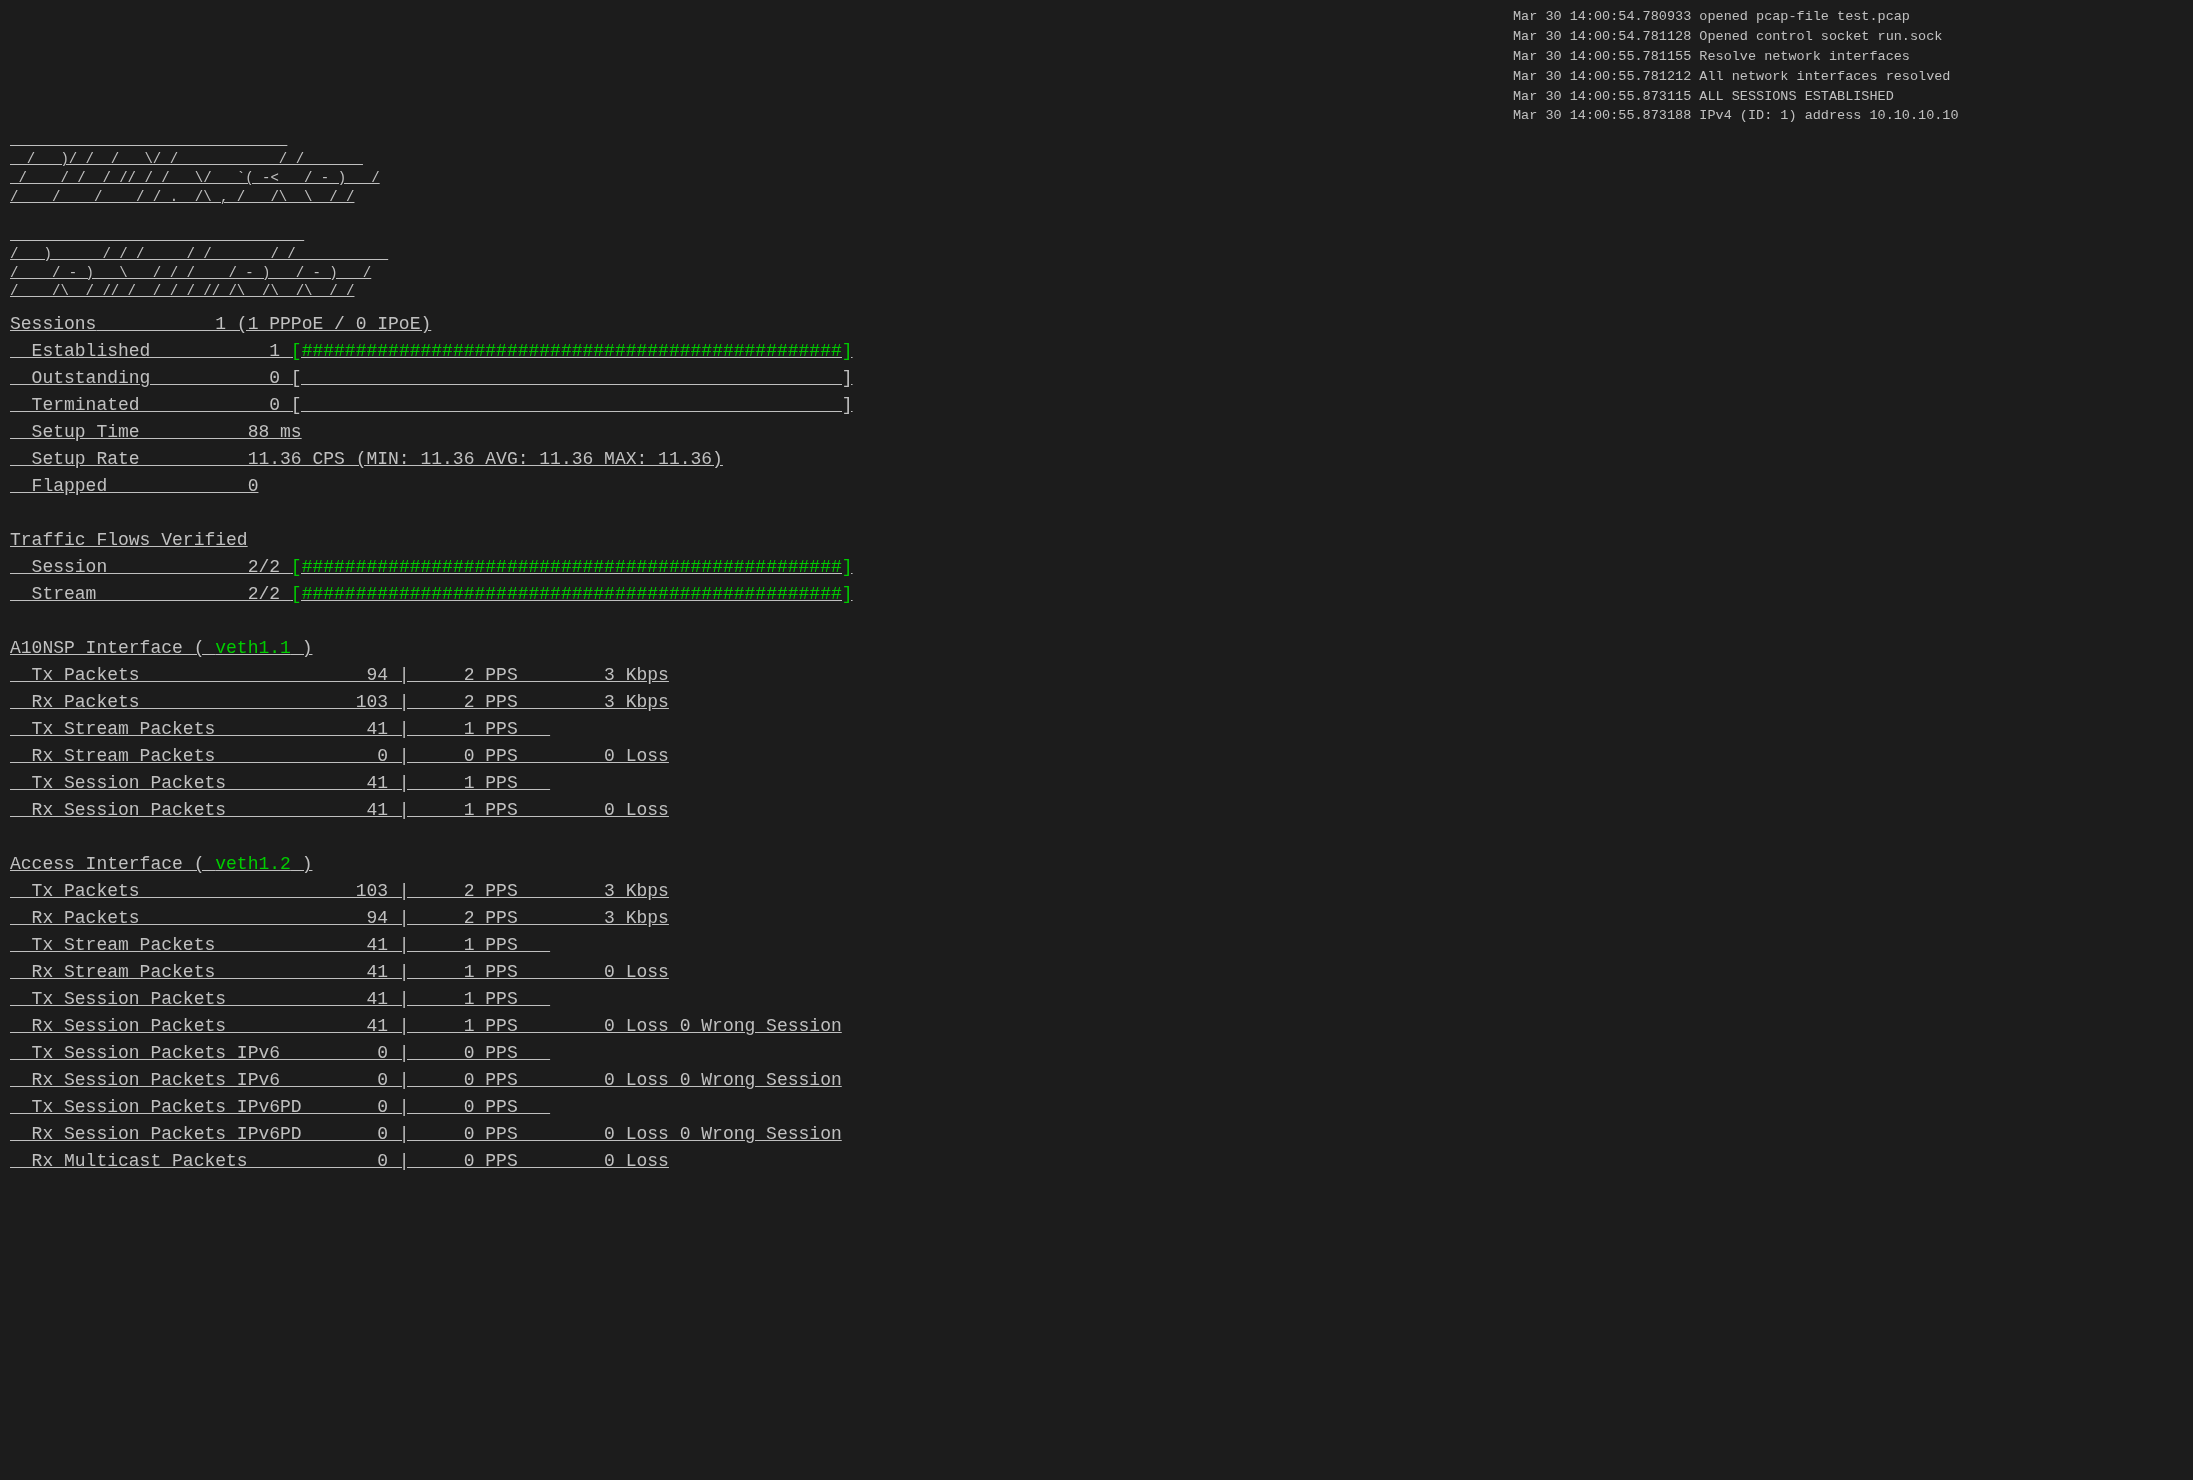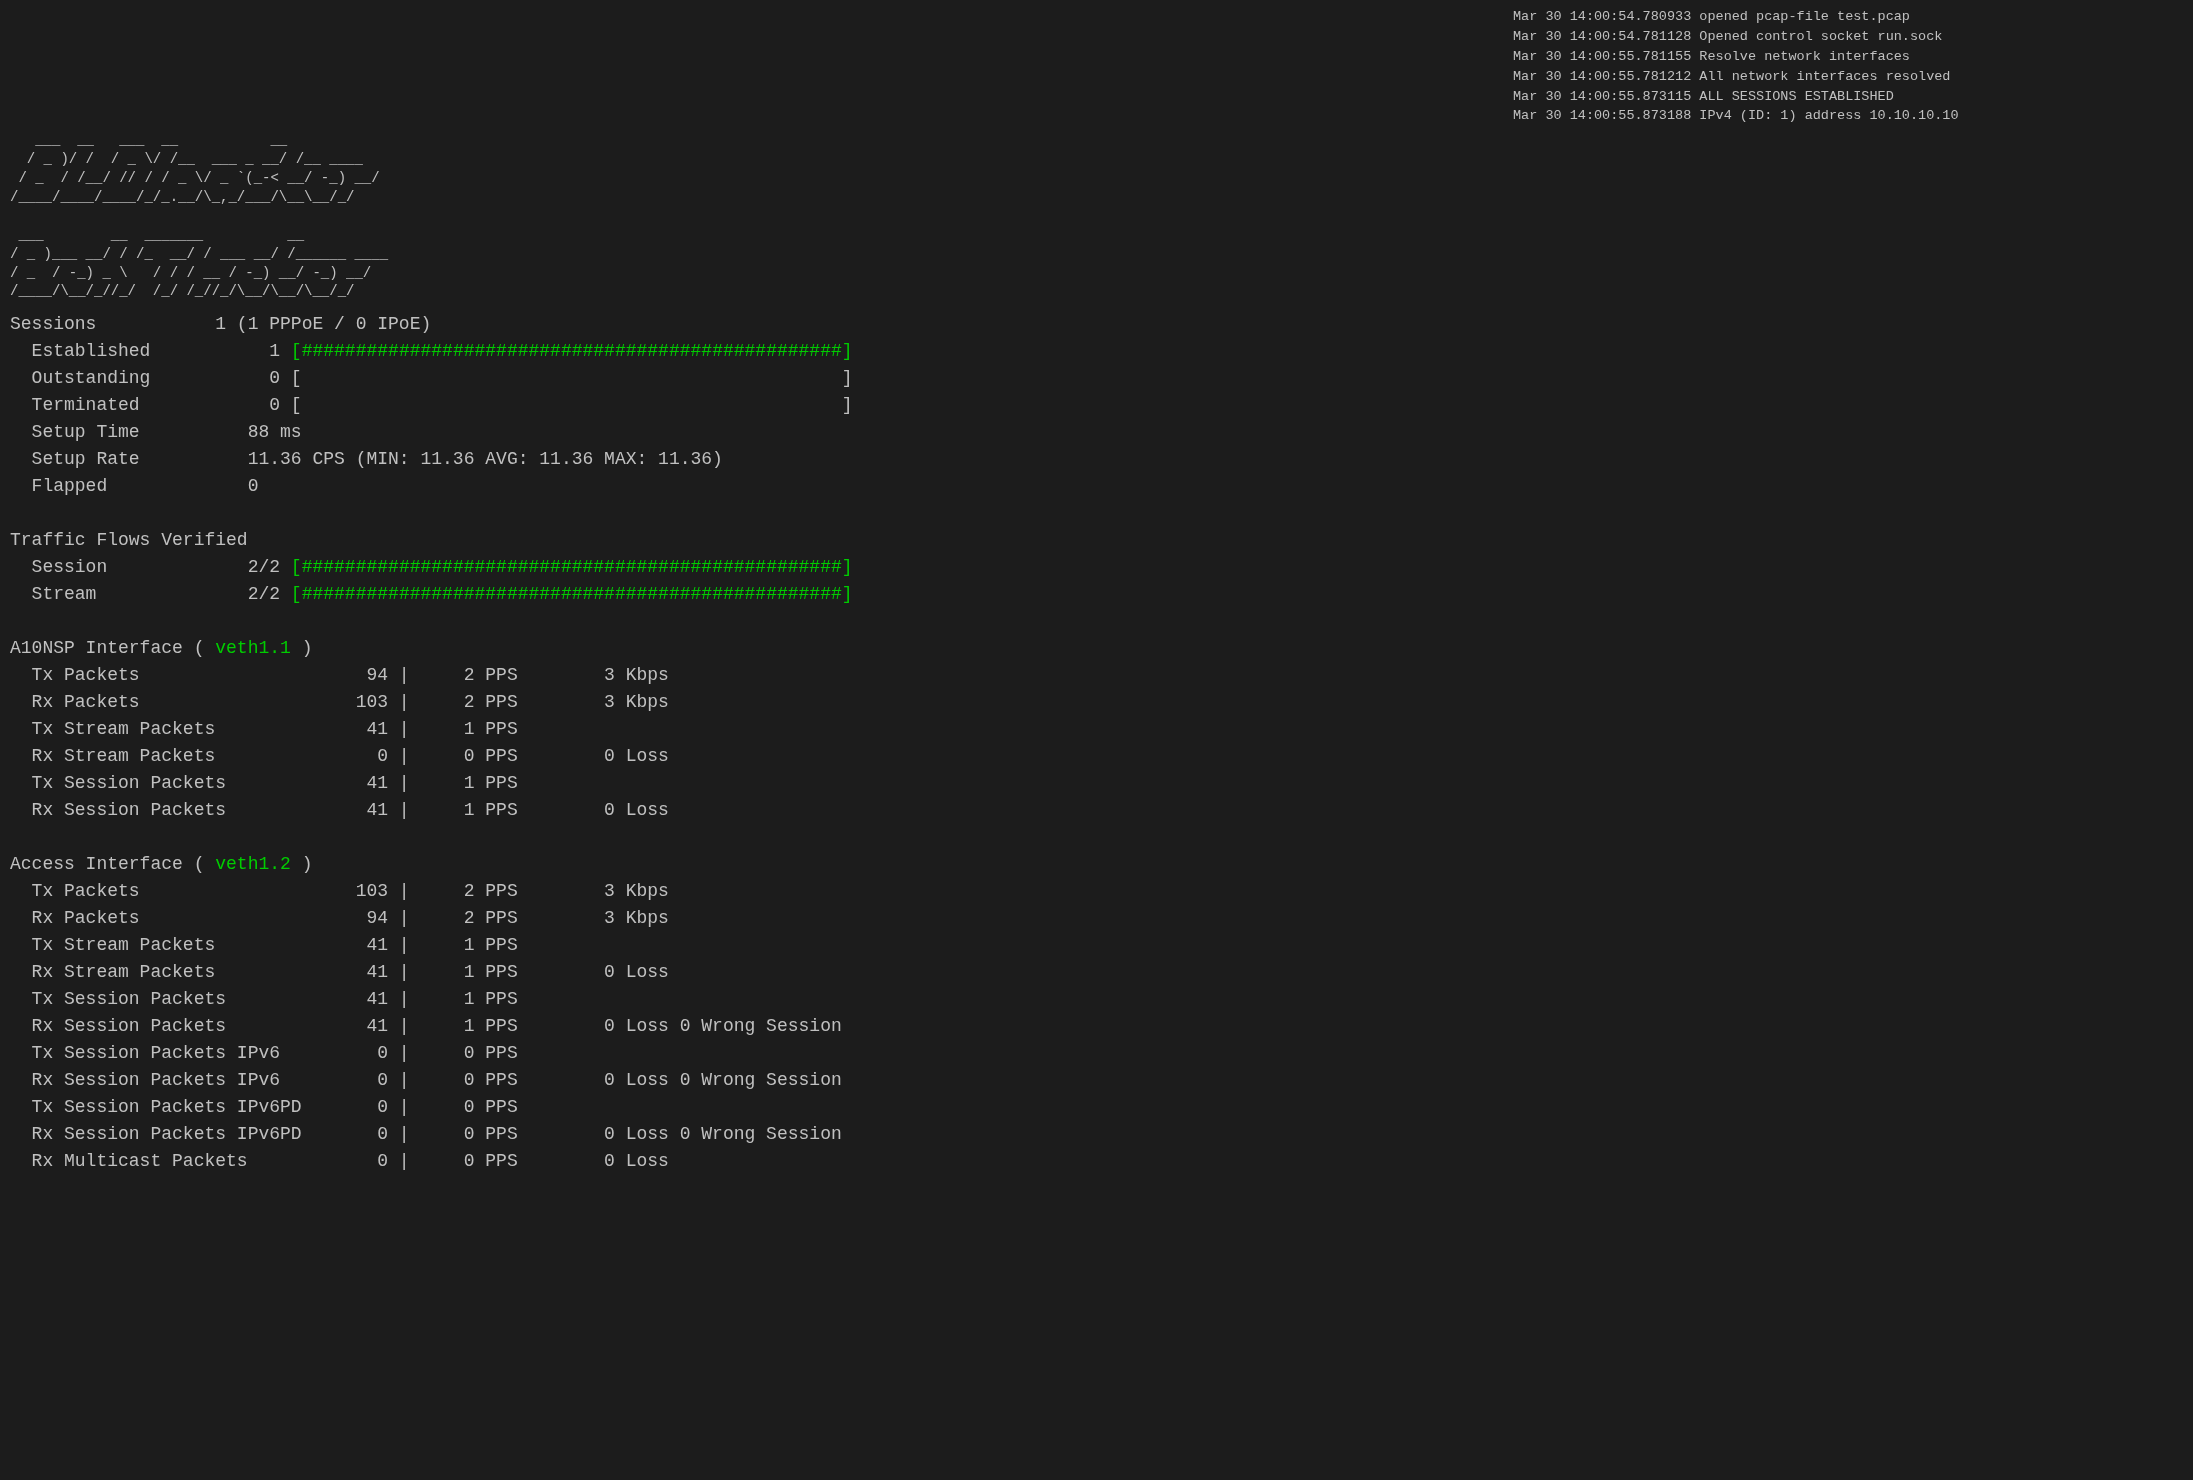--- a/index.html
+++ b/index.html
@@ -33,20 +33,21 @@
     }
     .main-content {
       display: flex;
       flex: 1;
       overflow: hidden;
     }
     .left-panel {
       flex: 1;
       padding: 0 10px;
       overflow: hidden;
+      text-decoration: underline;
     }
     .right-panel {
       width: 680px;
       padding: 0 10px;
       color: #c0c0c0;
       white-space: pre;
       font-size: 13.5px;
     }
     .ascii-art {
       color: #c0c0c0;

